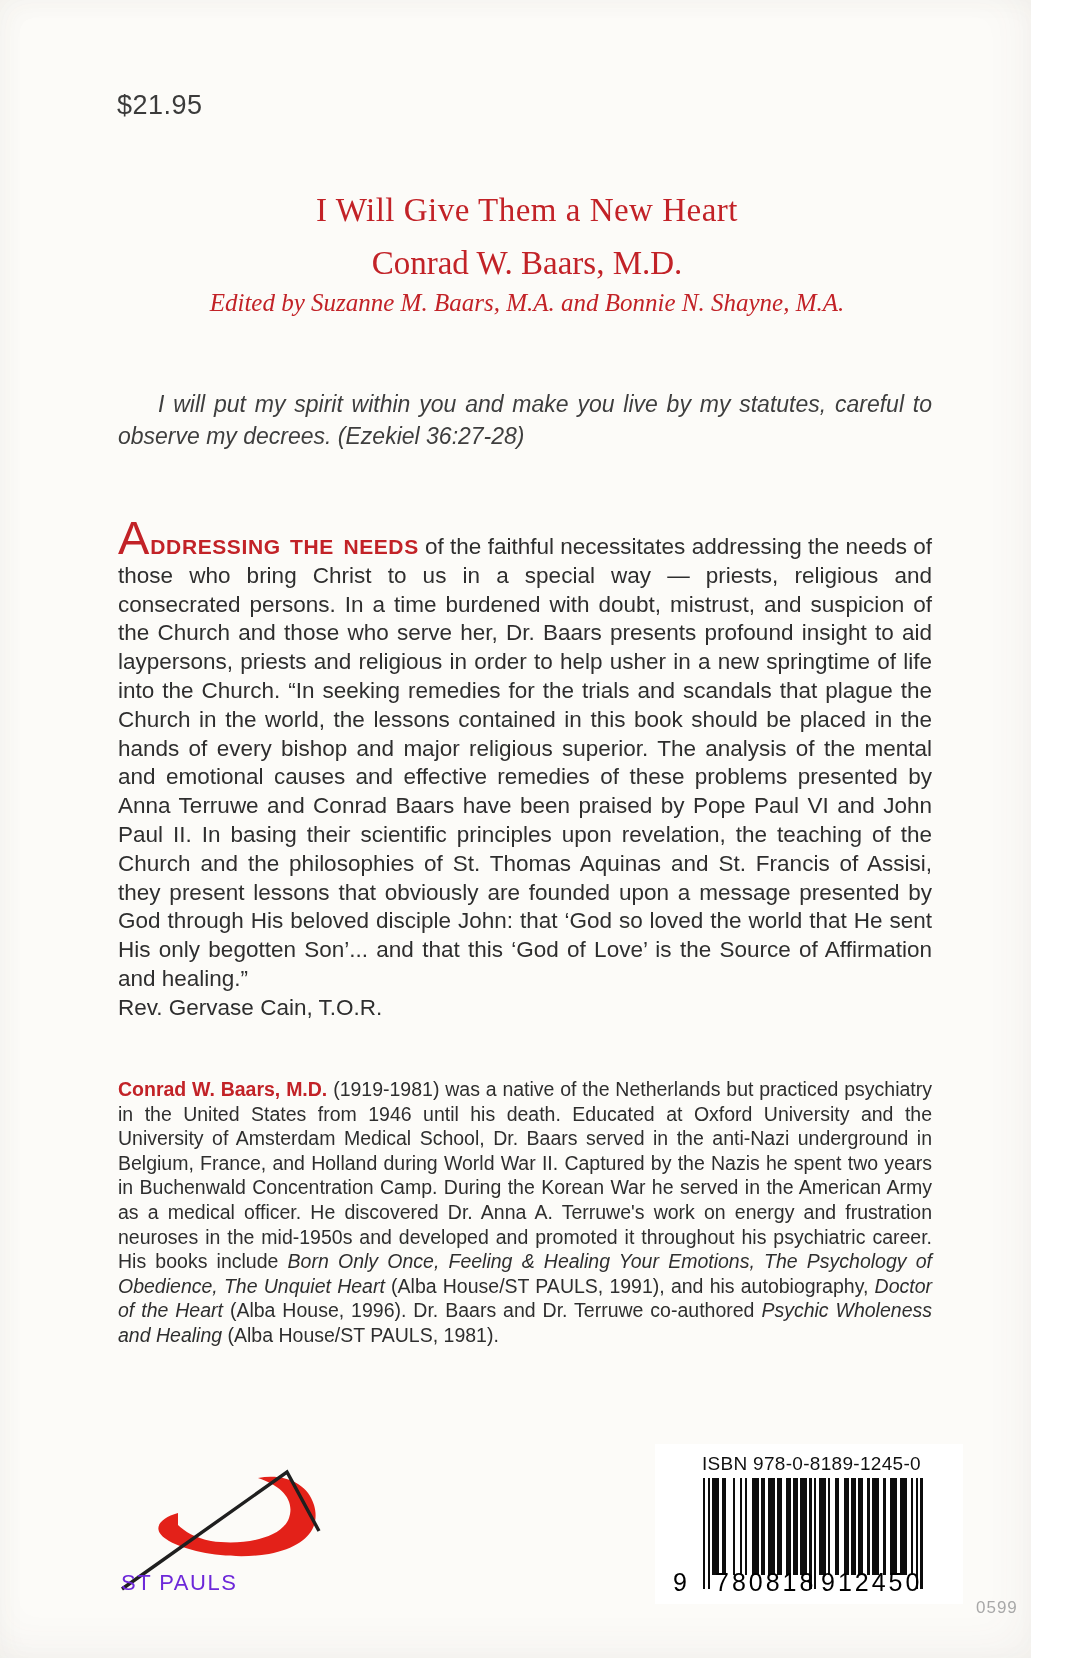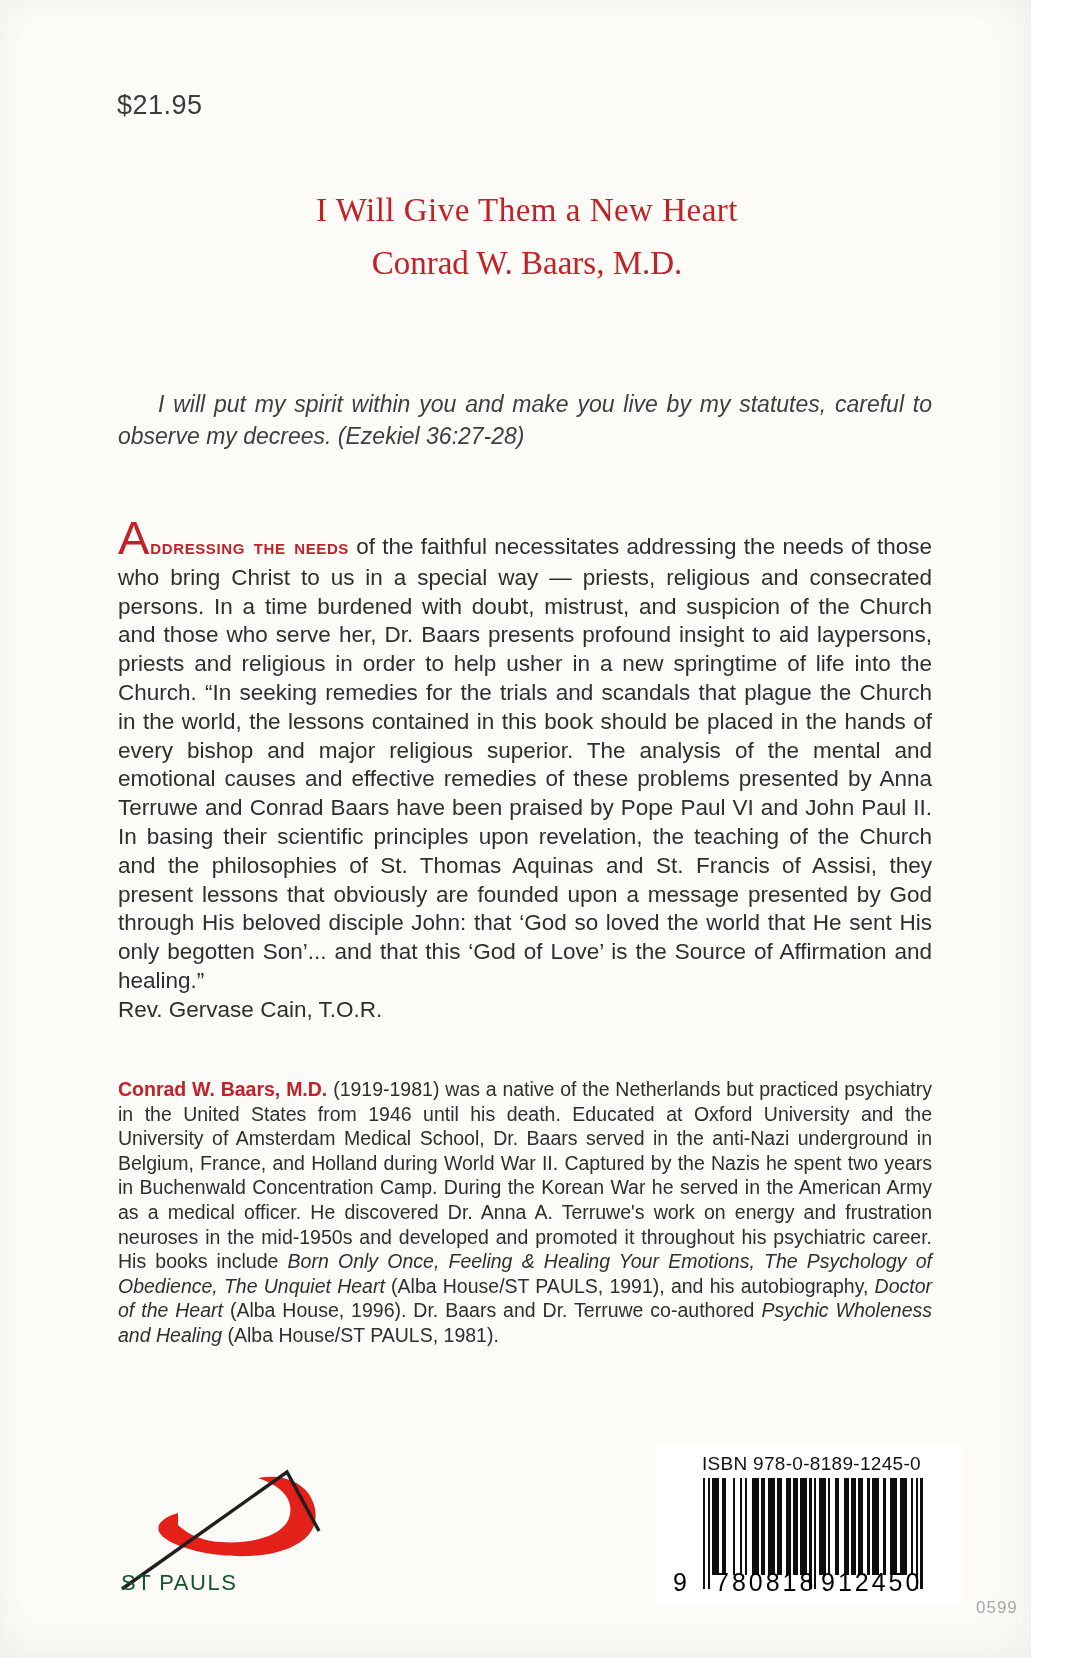--- a/index.html
+++ b/index.html
@@ -30,33 +30,33 @@
   .epigraph p{ margin:0; text-indent:40px; }
   .epigraph p + p{ margin-top:32px;font-style:italic; }
   .body-text{
     position:absolute; left:118px; top:533px; width:814px;
     font-size:22.5px; line-height:28.8px; color:#2e2e2e; text-align:justify;
   }
   .initial{
     font-size:47px; line-height:0; color:#c22227; letter-spacing:1px;
   }
   .leadcaps{
-    color:#c22227; font-weight:700; font-size:15px; letter-spacing:0.6px; word-spacing:3px;
+    color:#c22227; font-weight:700; font-size:21px; letter-spacing:0.6px; word-spacing:3px;
   }
   .attribution{ margin-top:0; }
   .bio{
     position:absolute; left:118px; top:1077px; width:814px;
     font-size:19.5px; line-height:24.6px; color:#2e2e2e; text-align:justify;
   }
   .seg-redbold{ color:#c22227; font-weight:700; }
   .seg-italic{ font-style:italic; }
   .logo-svg{ position:absolute; left:105px; top:1443px; }
   .publisher-name{
     position:absolute; left:121px; top:1570px;
-    font-size:22px; color:#14532d; letter-spacing:1.5px;
+    font-size:22px; color:#6d28d9; letter-spacing:1.5px;
   }
   .barcode-box{
     position:absolute; left:655px; top:1444px; width:308px; height:160px;
     background:#ffffff;
   }
   .isbn-label{
     position:absolute; left:47px; top:9px;
     font-size:19px; font-weight:400; color:#101010; letter-spacing:0.3px;
   }
   .bars{
@@ -84,20 +84,21 @@
 </head>
 <body>
 
 <div class="page">
 
   <div class="price">$21.95</div>
 
   <div class="header">
     <h1 class="title">I Will Give Them a New Heart</h1>
     <div class="author">Conrad W. Baars, M.D.</div>
+    <div class="edited">Edited by Suzanne M. Baars, M.A. and Bonnie N. Shayne, M.A.</div>
   </div>
 
   <div class="epigraph">
     <p>I will put my spirit within you and make you live by my statutes, careful to observe my decrees. (Ezekiel 36:27-28)</p>
   </div>
 
   <div class="body-text">
     <span class="initial">A</span><span class="leadcaps">DDRESSING THE NEEDS</span><span> of the faithful necessitates addressing the needs of those who bring Christ to us in a special way — priests, religious and consecrated persons. In a time burdened with doubt, mistrust, and suspicion of the Church and those who serve her, Dr. Baars presents profound insight to aid laypersons, priests and religious in order to help usher in a new springtime of life into the Church. “In seeking remedies for the trials and scandals that plague the Church in the world, the lessons contained in this book should be placed in the hands of every bishop and major religious superior. The analysis of the mental and emotional causes and effective remedies of these problems presented by Anna Terruwe and Conrad Baars have been praised by Pope Paul VI and John Paul II. In basing their scientific principles upon revelation, the teaching of the Church and the philosophies of St. Thomas Aquinas and St. Francis of Assisi, they present lessons that obviously are founded upon a message presented by God through His beloved disciple John: that ‘God so loved the world that He sent His only begotten Son’... and that this ‘God of Love’ is the Source of Affirmation and healing.”</span>
     <div class="attribution">Rev. Gervase Cain, T.O.R.</div>
   </div>

